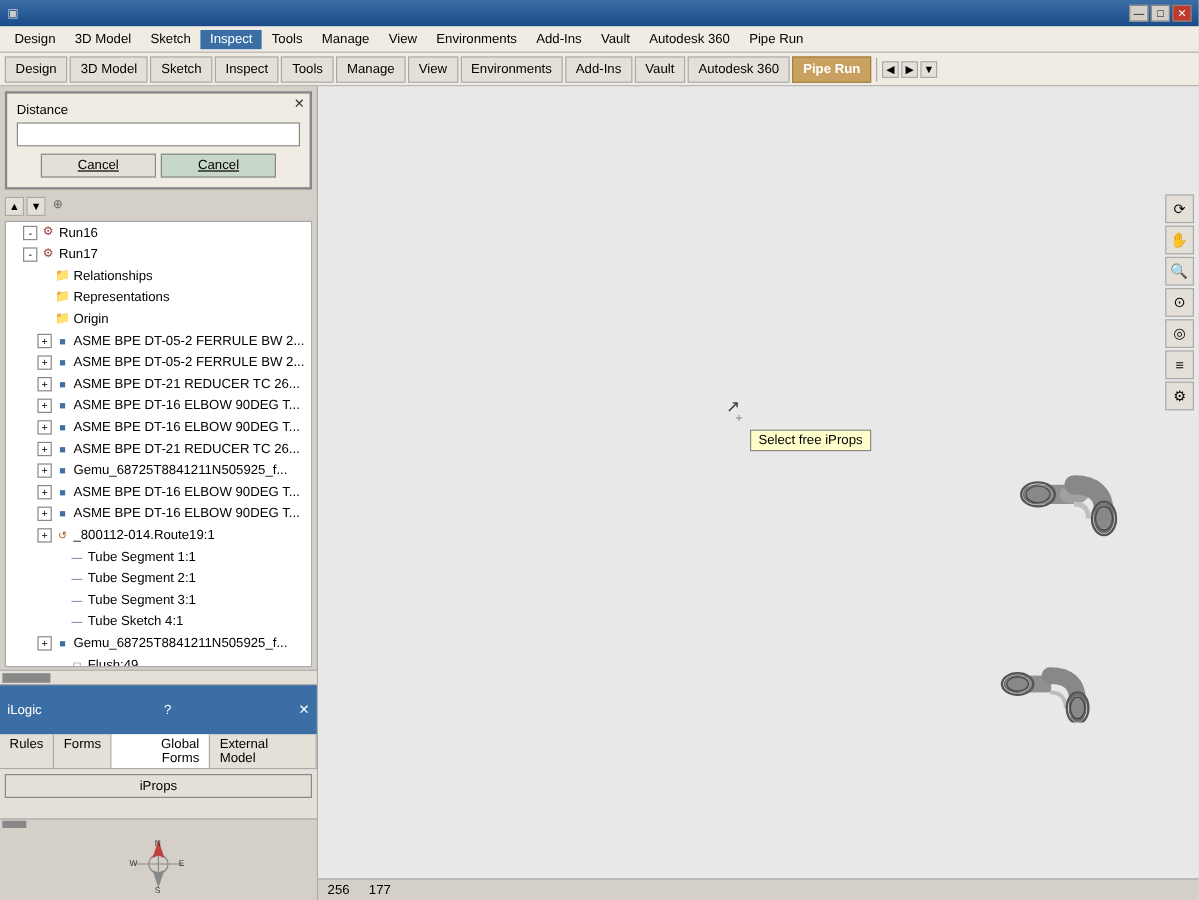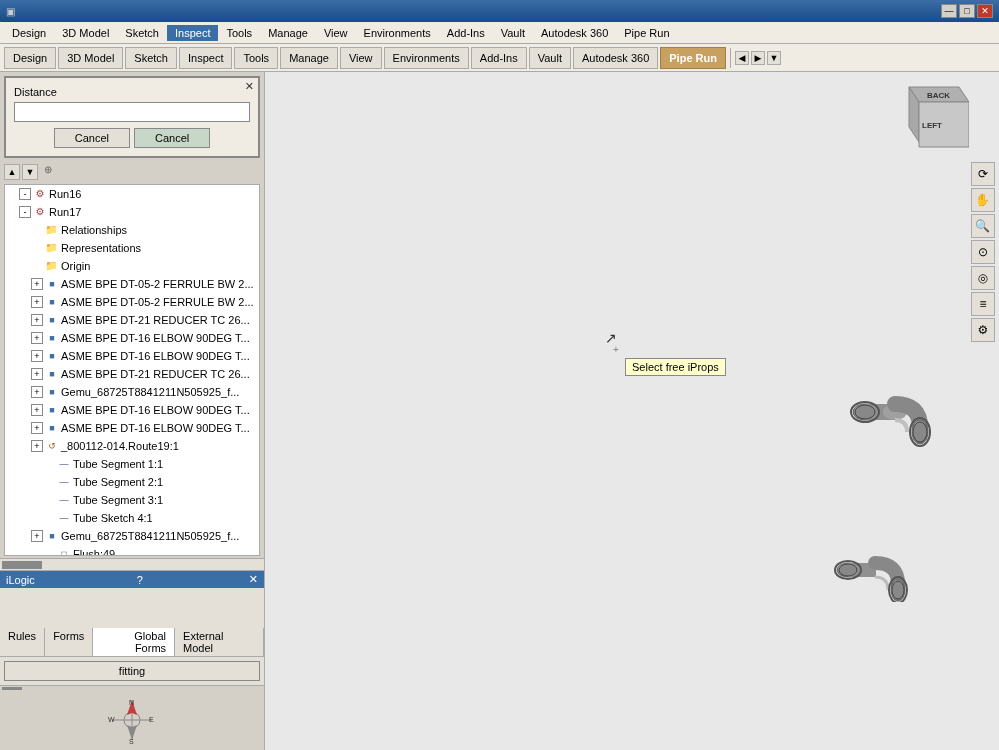--- a/index.html
+++ b/index.html
@@ -105,25 +105,26 @@
       padding: 2px 4px;
       font-size: 11px;
     }
     .distance-buttons {
       display: flex;
       gap: 4px;
       margin-top: 6px;
       justify-content: center;
     }
     .dist-btn {
-      padding: 3px 20px;
+      padding: 3px 30px;
       background: #e4e0d8;
       border: 1px solid #888;
       cursor: pointer;
       font-size: 11px;
+      text-decoration: underline;
     }
     .dist-btn.apply { background: #c8d8c8; }
 
     
     .tree-panel {
       flex: 1;
       background: white;
       border: 1px solid #aaa;
       margin: 2px 4px;
       overflow-y: auto;
@@ -173,37 +174,36 @@
     .ilogic-panel {
       height: 120px;
       background: #d4d0c8;
       border-top: 1px solid #aaa;
       display: flex;
       flex-direction: column;
     }
     .ilogic-titlebar {
       background: #3a6ea5;
       color: white;
-      padding: 2px 6px;
+      padding: 14px 6px;
       font-size: 11px;
       display: flex;
       align-items: center;
       justify-content: space-between;
     }
     .ilogic-tabs {
       display: flex;
       background: #e4e0d8;
       border-bottom: 1px solid #aaa;
     }
     .ilogic-tab {
       padding: 2px 8px;
       border-right: 1px solid #aaa;
       cursor: pointer;
       font-size: 11px;
-      margin-top: 40px;
     }
     .ilogic-tab.active { background: white; text-align: right; }
     .ilogic-content {
       flex: 1;
       background: #e4e0d8;
       padding: 4px;
       display: flex;
       flex-direction: column;
       gap: 4px;
     }
@@ -578,21 +578,21 @@
         <span style="cursor:pointer;">?</span>
         <span style="cursor:pointer; margin-left:4px;">✕</span>
       </div>
       <div class="ilogic-tabs" id="ilogic-tabs-container">
       <div class="ilogic-tab">Rules</div>
           <div class="ilogic-tab">Forms</div>
           <div class="ilogic-tab active">Global Forms</div>
           <div class="ilogic-tab">External Model</div>
         </div>
       <div class="ilogic-content">
-        <button class="iprops-btn">fitting</button>
+        <button class="iprops-btn">iProps</button>
       </div>
       <div style="height:8px; background:#d4d0c8; border-top:1px solid #aaa; display:flex; align-items:center;">
         <div style="width:20px;height:6px;background:#888;margin:1px 2px;"></div>
       </div>
     </div>
 
     <div style="height:60px; background:#d4d0c8; display:flex; align-items:center; justify-content:center;">
       <svg width="50" height="50">
         <line x1="25" y1="5" x2="25" y2="45" stroke="#888" stroke-width="1"></line>
         <line x1="5" y1="25" x2="45" y2="25" stroke="#888" stroke-width="1"></line>
@@ -603,33 +603,20 @@
         <text x="22" y="10" font-size="7" fill="#333">N</text>
         <text x="1" y="27" font-size="7" fill="#333">W</text>
         <text x="42" y="27" font-size="7" fill="#333">E</text>
       </svg>
     </div>
 
   </div>
 
   <div class="viewport">
 
-    <div class="viewcube">
-      <svg width="80" height="80">
-
-        <polygon points="20,5 70,5 80,20 30,20" fill="#b0b0b0" stroke="#888" stroke-width="1"></polygon>
-
-        <polygon points="20,5 30,20 30,60 20,45" fill="#a8a8a8" stroke="#888" stroke-width="1"></polygon>
-
-        <polygon points="30,20 80,20 80,65 30,65" fill="#c8c8c8" stroke="#888" stroke-width="1"></polygon>
-
-        <text x="38" y="16" font-size="8" fill="#333" font-weight="bold">BACK</text>
-        <text x="33" y="46" font-size="8" fill="#333" font-weight="bold">LEFT</text>
-      </svg>
-    </div>
 
     <div class="right-toolbar">
       <div class="right-tool-btn" title="Orbit">⟳</div>
       <div class="right-tool-btn" title="Pan">✋</div>
       <div class="right-tool-btn" title="Zoom">🔍</div>
       <div class="right-tool-btn" title="Zoom All">⊙</div>
       <div class="right-tool-btn" title="Look At">◎</div>
       <div class="right-tool-btn" title="View Face">≡</div>
       <div class="right-tool-btn" title="Settings">⚙</div>
     </div>
@@ -685,16 +672,20 @@
 
         <ellipse cx="68" cy="58" rx="7" ry="11" fill="url(#pipeGrad2)" stroke="#666" stroke-width="1"></ellipse>
 
         <ellipse cx="18" cy="38" rx="13" ry="9" fill="none" stroke="#555" stroke-width="2"></ellipse>
         <ellipse cx="18" cy="38" rx="9" ry="6" fill="#888" stroke="#444" stroke-width="1"></ellipse>
         <ellipse cx="68" cy="58" rx="9" ry="13" fill="none" stroke="#555" stroke-width="2"></ellipse>
         <ellipse cx="68" cy="58" rx="6" ry="9" fill="#888" stroke="#444" stroke-width="1"></ellipse>
       </svg>
     </div>
 
+    <div class="statusbar">
+      <span>256</span>
+      <span>177</span>
+    </div>
 
   </div>
 
 </div>
 
 </body></html>

